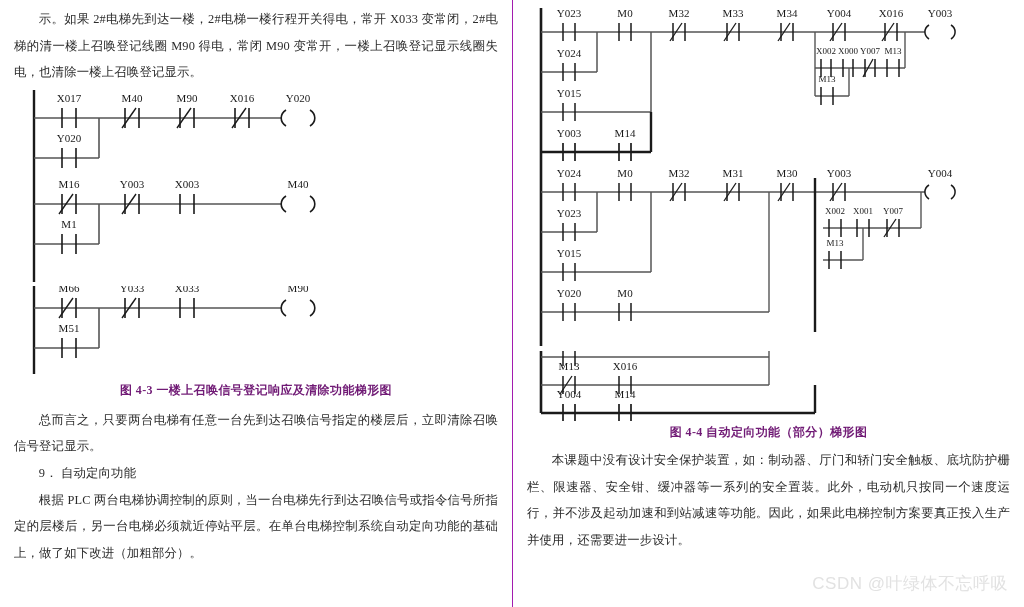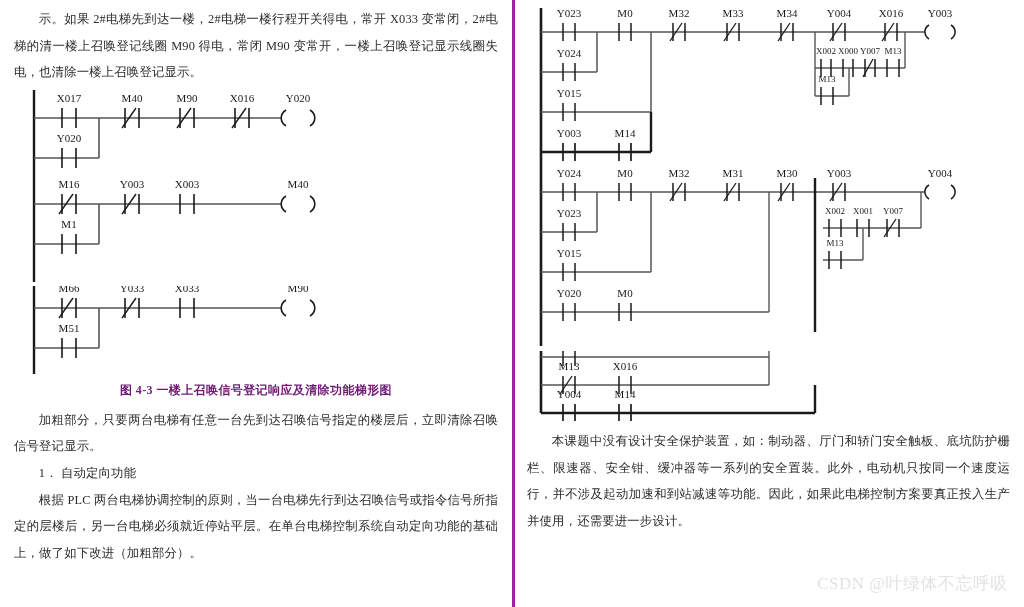--- a/index.html
+++ b/index.html
@@ -7,21 +7,21 @@
     width:1024px;height:607px;
     background:#ffffff;
     font-family:"Liberation Serif","DejaVu Serif",serif;
     overflow:hidden;
     position:relative;
   }
   .page{
     position:absolute;top:0;bottom:0;
     overflow:hidden;
   }
-  #left-page{left:0;width:512px;border-right:3px solid #a21caf;}
+  #left-page{left:0;width:512px;border-right:1px solid #a21caf;}
   #right-page{left:513px;width:511px;}
   .col-inner{padding:0 14px;box-sizing:border-box;width:100%;}
   p.para{
     font-size:12.4px;
     line-height:26.6px;
     color:#2b2b2b;
     margin:0;
     text-align:justify;
     text-justify:inter-ideograph;
     letter-spacing:0.15px;
@@ -43,21 +43,21 @@
     fill:#1a1a1a;
   }
   .lbl-sm{
     font-family:"Liberation Serif","DejaVu Serif",serif;
     font-size:9px;
     fill:#1a1a1a;
   }
   #watermark{
     position:absolute;
     right:16px;bottom:12px;
-    font-family:Liberation Serif, serif;
+    font-family:Liberation Sans, sans-serif;
     font-size:17px;
     color:#e2e2e2;
     white-space:nowrap;
     user-select:none;
     letter-spacing:.5px;
   }
   .spacer-top{height:6px;}
 </style>
 </head>
 <body>
@@ -163,22 +163,22 @@
           <line x1="48" y1="52" x2="48" y2="72" stroke="#1a1a1a" stroke-width="1.6"></line>
           <line x1="62" y1="52" x2="62" y2="72" stroke="#1a1a1a" stroke-width="1.6"></line>
           <text class="lbl" x="55" y="46" text-anchor="middle">M51</text>
         </g>
       </svg>
 
       <p class="caption" style="margin-top:4px;">图 4-3    一楼上召唤信号登记响应及清除功能梯形图</p>
     </div>
 
     <div style="height:8px;"></div>
-    <p class="para indent">加粗部分，只要两台电梯有任意一台先到达召唤信号指定的楼层后，立即清除召唤信号登记显示。</p>
-    <p class="para indent">1．  自动定向功能</p>
+    <p class="para indent">总而言之，只要两台电梯有任意一台先到达召唤信号指定的楼层后，立即清除召唤信号登记显示。</p>
+    <p class="para indent">9．  自动定向功能</p>
     <p class="para indent">根据 PLC 两台电梯协调控制的原则，当一台电梯先行到达召唤信号或指令信号所指定的层楼后，另一台电梯必须就近停站平层。在单台电梯控制系统自动定向功能的基础上，做了如下改进（加粗部分）。</p>
 
   </div>
 </div>
 
 <div class="page" id="right-page">
   <div class="col-inner">
     <div class="spacer-top"></div>
 
     <div class="fig-wrap">
@@ -392,20 +392,21 @@
           <line x1="104" y1="53" x2="104" y2="71" stroke="#1a1a1a" stroke-width="1.7"></line>
           <text class="lbl" x="98" y="47" text-anchor="middle">M14</text>
         </g>
       </svg>
 
       <svg width="480" height="1" viewBox="0 0 480 1" style="margin-top:-70px;position:relative;pointer-events:none;">
         <text class="lbl" x="42" y="-8" text-anchor="middle">Y013</text>
       </svg>
       <div style="height:70px;"></div>
 
+      <p class="caption" style="margin-top:2px;">图 4-4    自动定向功能（部分）梯形图</p>
     </div>
 
     <div style="height:6px;"></div>
     <p class="para indent">本课题中没有设计安全保护装置，如：制动器、厅门和轿门安全触板、底坑防护栅栏、限速器、安全钳、缓冲器等一系列的安全置装。此外，电动机只按同一个速度运行，并不涉及起动加速和到站减速等功能。因此，如果此电梯控制方案要真正投入生产并使用，还需要进一步设计。</p>
   </div>
 </div>
 
 <div id="watermark">CSDN @叶绿体不忘呼吸</div>
 
 </body></html>

